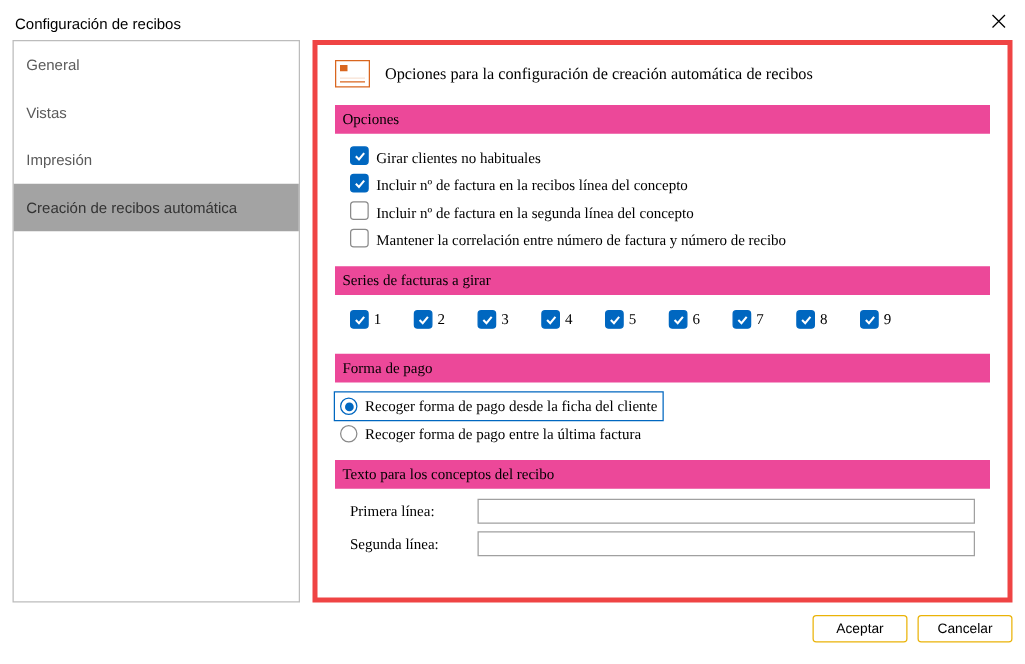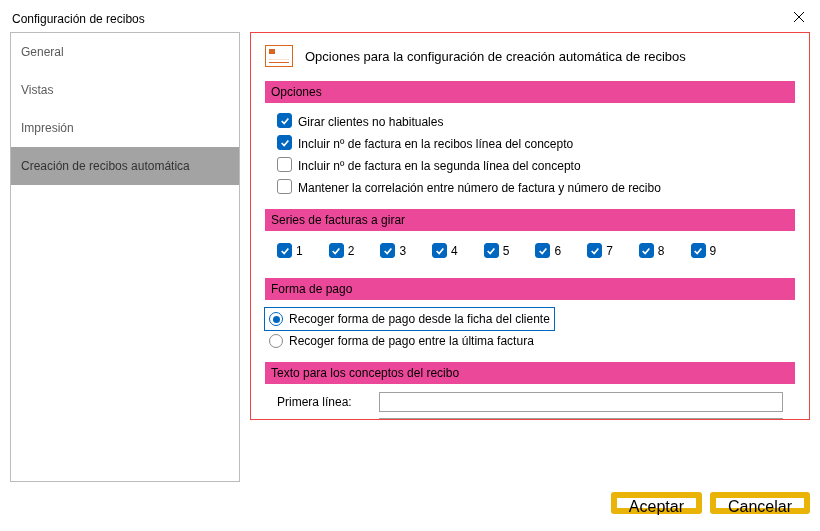--- a/index.html
+++ b/index.html
@@ -39,24 +39,25 @@
     padding: 12px 10px;
     color: #5a5a5a;
     cursor: pointer;
   }
   .sidebar-item.active {
     background: #a3a3a3;
     color: #333;
   }
   .main {
     flex: 1;
-    border: 1px solid #ef4444;
-    height: 388px;
+    border: 4px solid #ef4444;
+    height: 450px;
     padding: 12px 14px 6px 14px;
     overflow: hidden;
+    font-family: Liberation Serif, serif;
   }
   .header-row {
     display: flex;
     align-items: center;
     gap: 12px;
     margin-bottom: 14px;
   }
   .header-icon {
     width: 28px; height: 22px;
     border: 1.5px solid #d9661f;
@@ -170,26 +171,26 @@
   }
   .footer {
     display: flex;
     justify-content: flex-end;
     gap: 8px;
     padding: 10px 10px 0 0;
   }
   .btn {
     min-width: 76px;
     height: 22px;
-    border: 6px solid #eab308;
+    border: 1px solid #eab308;
     background: #fff;
     border-radius: 3px;
     cursor: pointer;
     font-family: inherit;
-    font-size: 16px;
+    font-size: 11px;
     padding: 0 12px;
   }
 </style>
 </head>
 <body>
 
 <div class="titlebar">
   <span class="title">Configuración de recibos</span>
   <span class="close">
     <svg viewBox="0 0 12 12" width="12" height="12">

